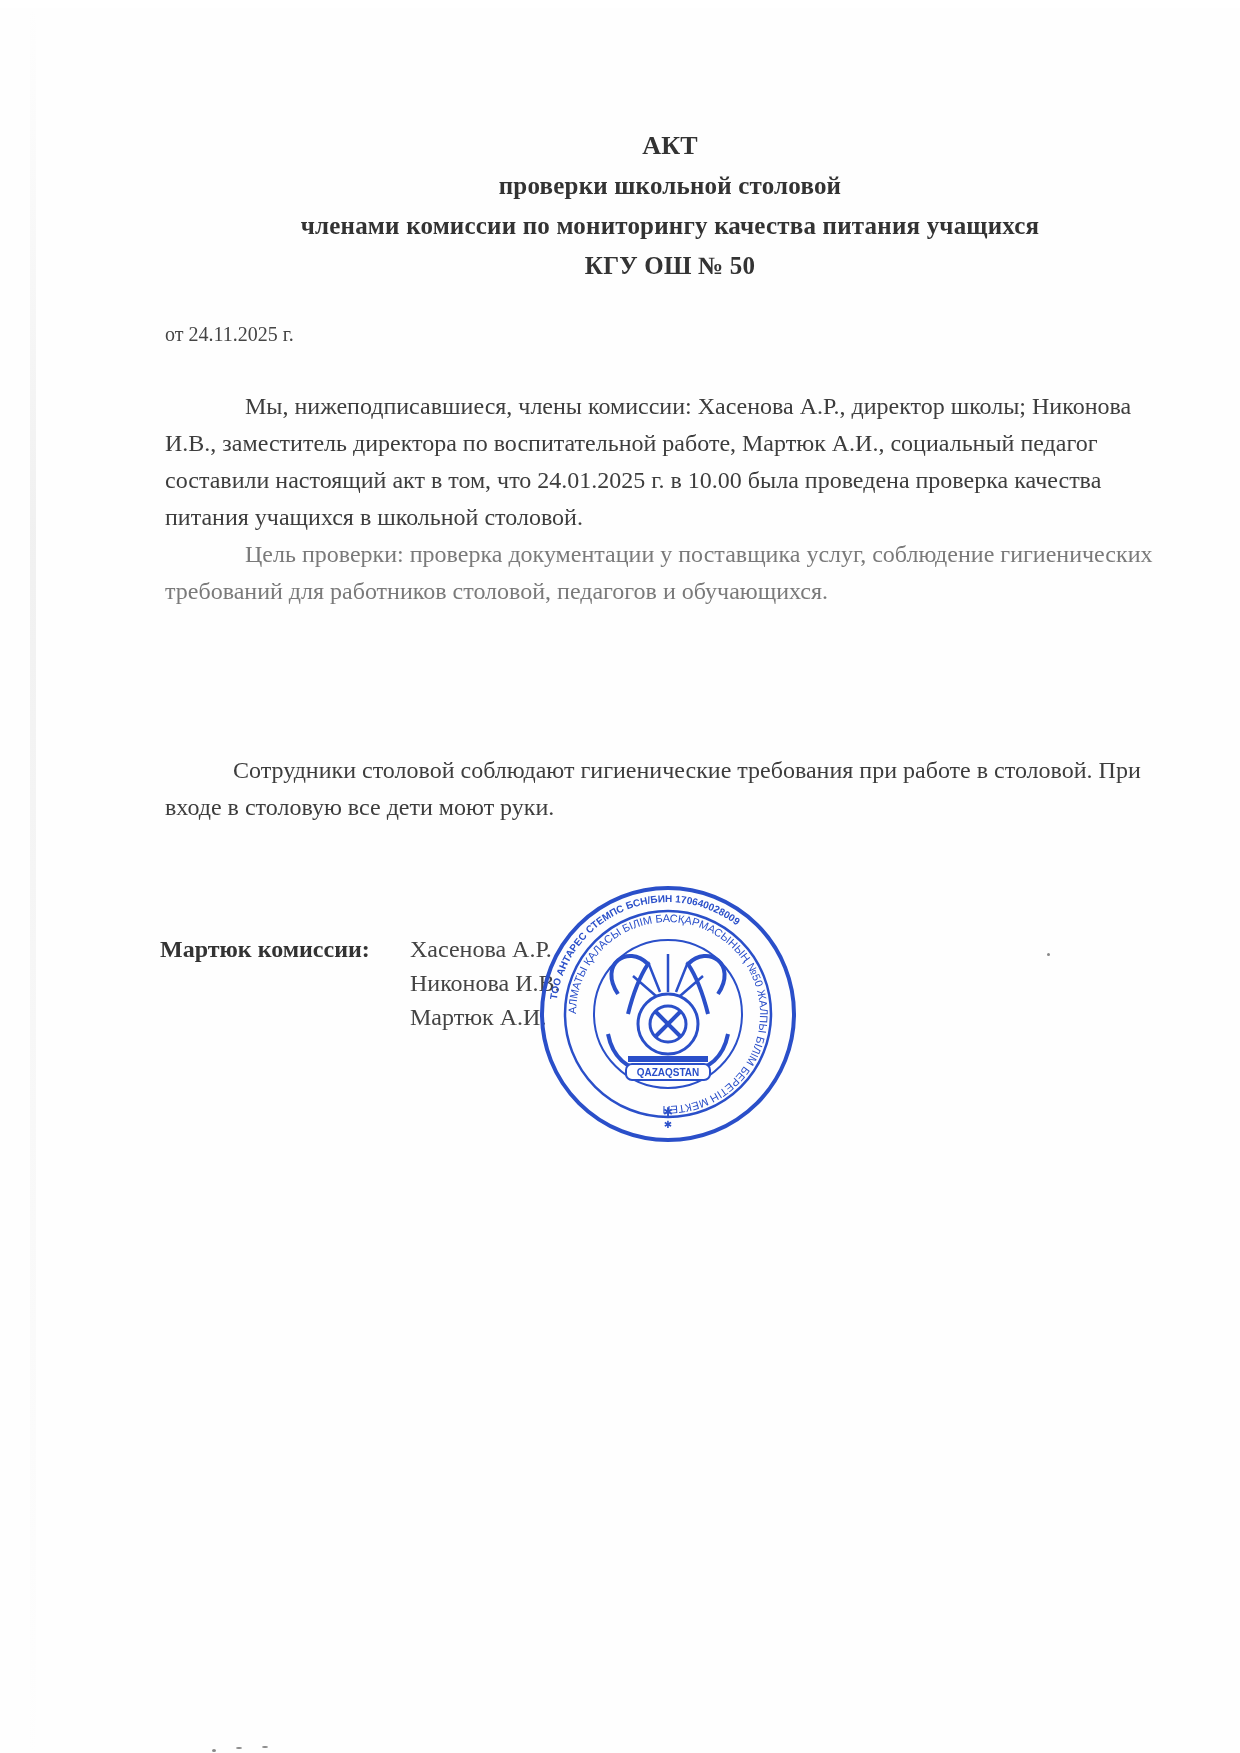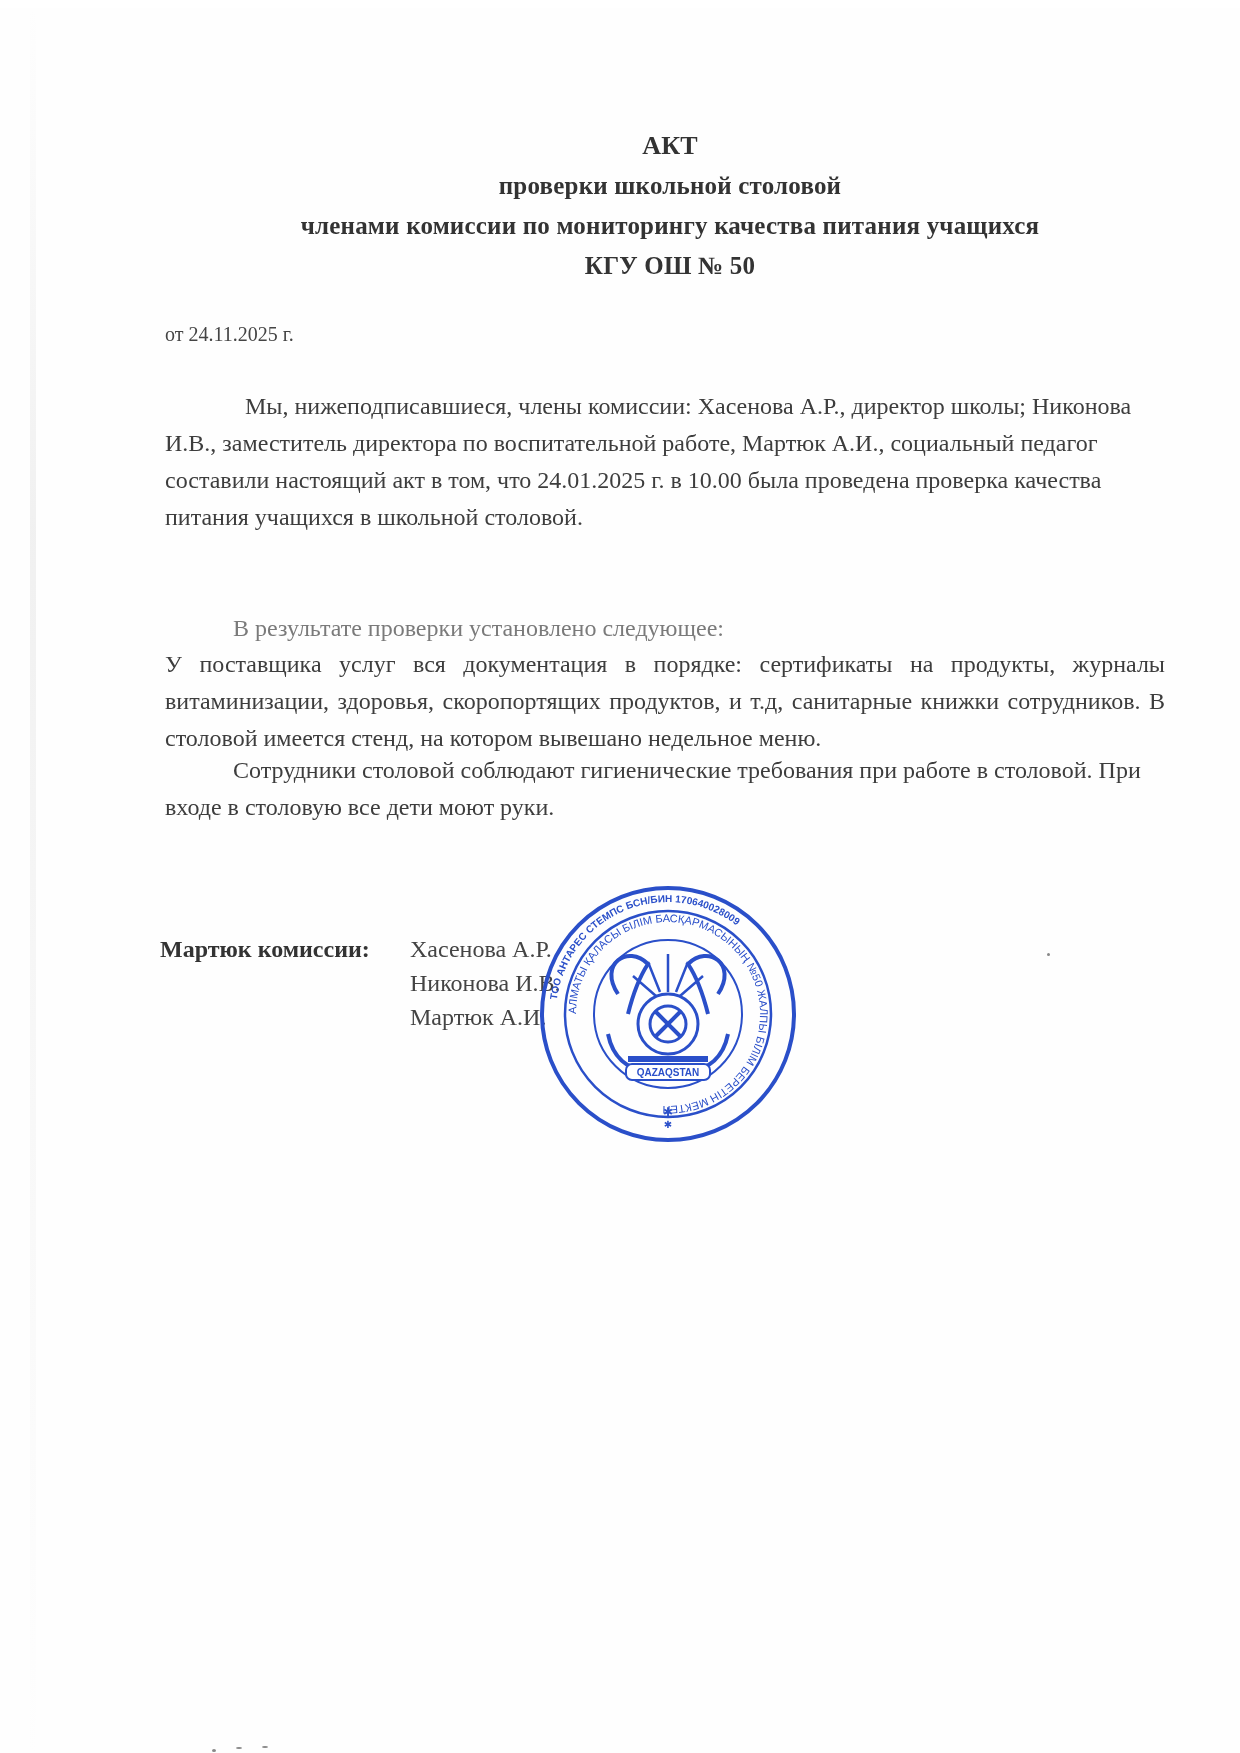--- a/index.html
+++ b/index.html
@@ -102,22 +102,21 @@
   <div class="title-block">
     <div class="title-line akt">АКТ</div>
     <div class="title-line">проверки школьной столовой</div>
     <div class="title-line">членами комиссии по мониторингу качества питания учащихся</div>
     <div class="title-line">КГУ ОШ № 50</div>
   </div>
 
   <div class="date-line">от 24.11.2025 г.</div>
 
   <div class="body-text p1 indent">Мы, нижеподписавшиеся, члены комиссии: Хасенова А.Р., директор школы; Никонова И.В., заместитель директора по воспитательной работе, Мартюк А.И., социальный педагог составили настоящий акт в том, что 24.01.2025 г. в 10.00 была проведена проверка качества питания учащихся в школьной столовой.</div>
-  <div class="body-text p3 indent-sm faded">В результате проверки установлено следующее:</div>
-  <div class="body-text p4">У поставщика услуг вся документация в порядке: сертификаты на продукты, журналы витаминизации, здоровья, скоропортящих продуктов, и т.д, санитарные книжки сотрудников. В столовой имеется стенд, на котором вывешано недельное меню.</div>
+  <div class="body-text p2 indent faded">Цель проверки: проверка документации у поставщика услуг, соблюдение гигиенических требований для работников столовой, педагогов и обучающихся.</div>
   <div class="body-text p5 indent-sm">Сотрудники столовой соблюдают гигиенические требования при работе в столовой. При входе в столовую все дети моют руки.</div>
 
   <div class="signatures">
     <div class="sig-label">Мартюк комиссии:</div>
     <div class="sig-names">
       <div>Хасенова А.Р.</div>
       <div>Никонова И.В.</div>
       <div>Мартюк А.И.</div>
     </div>
   </div>

